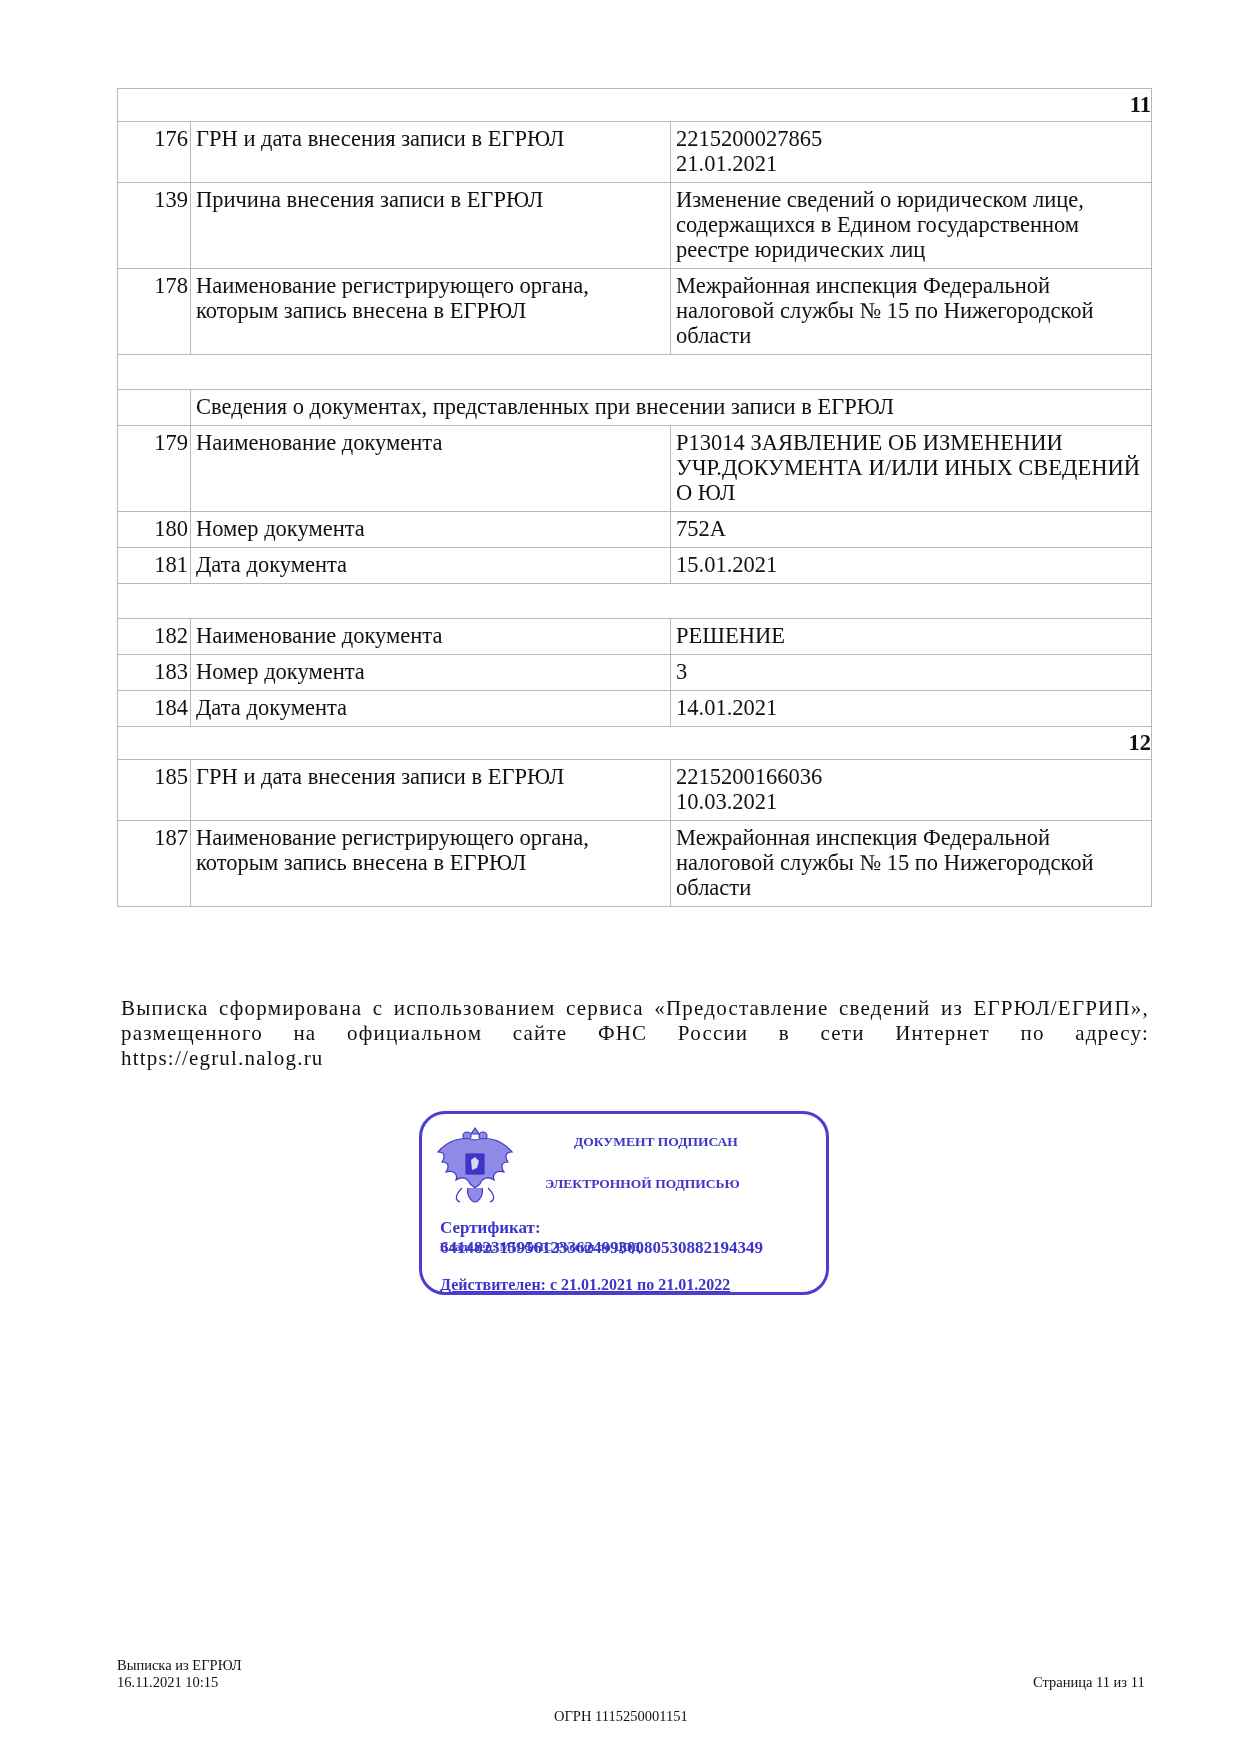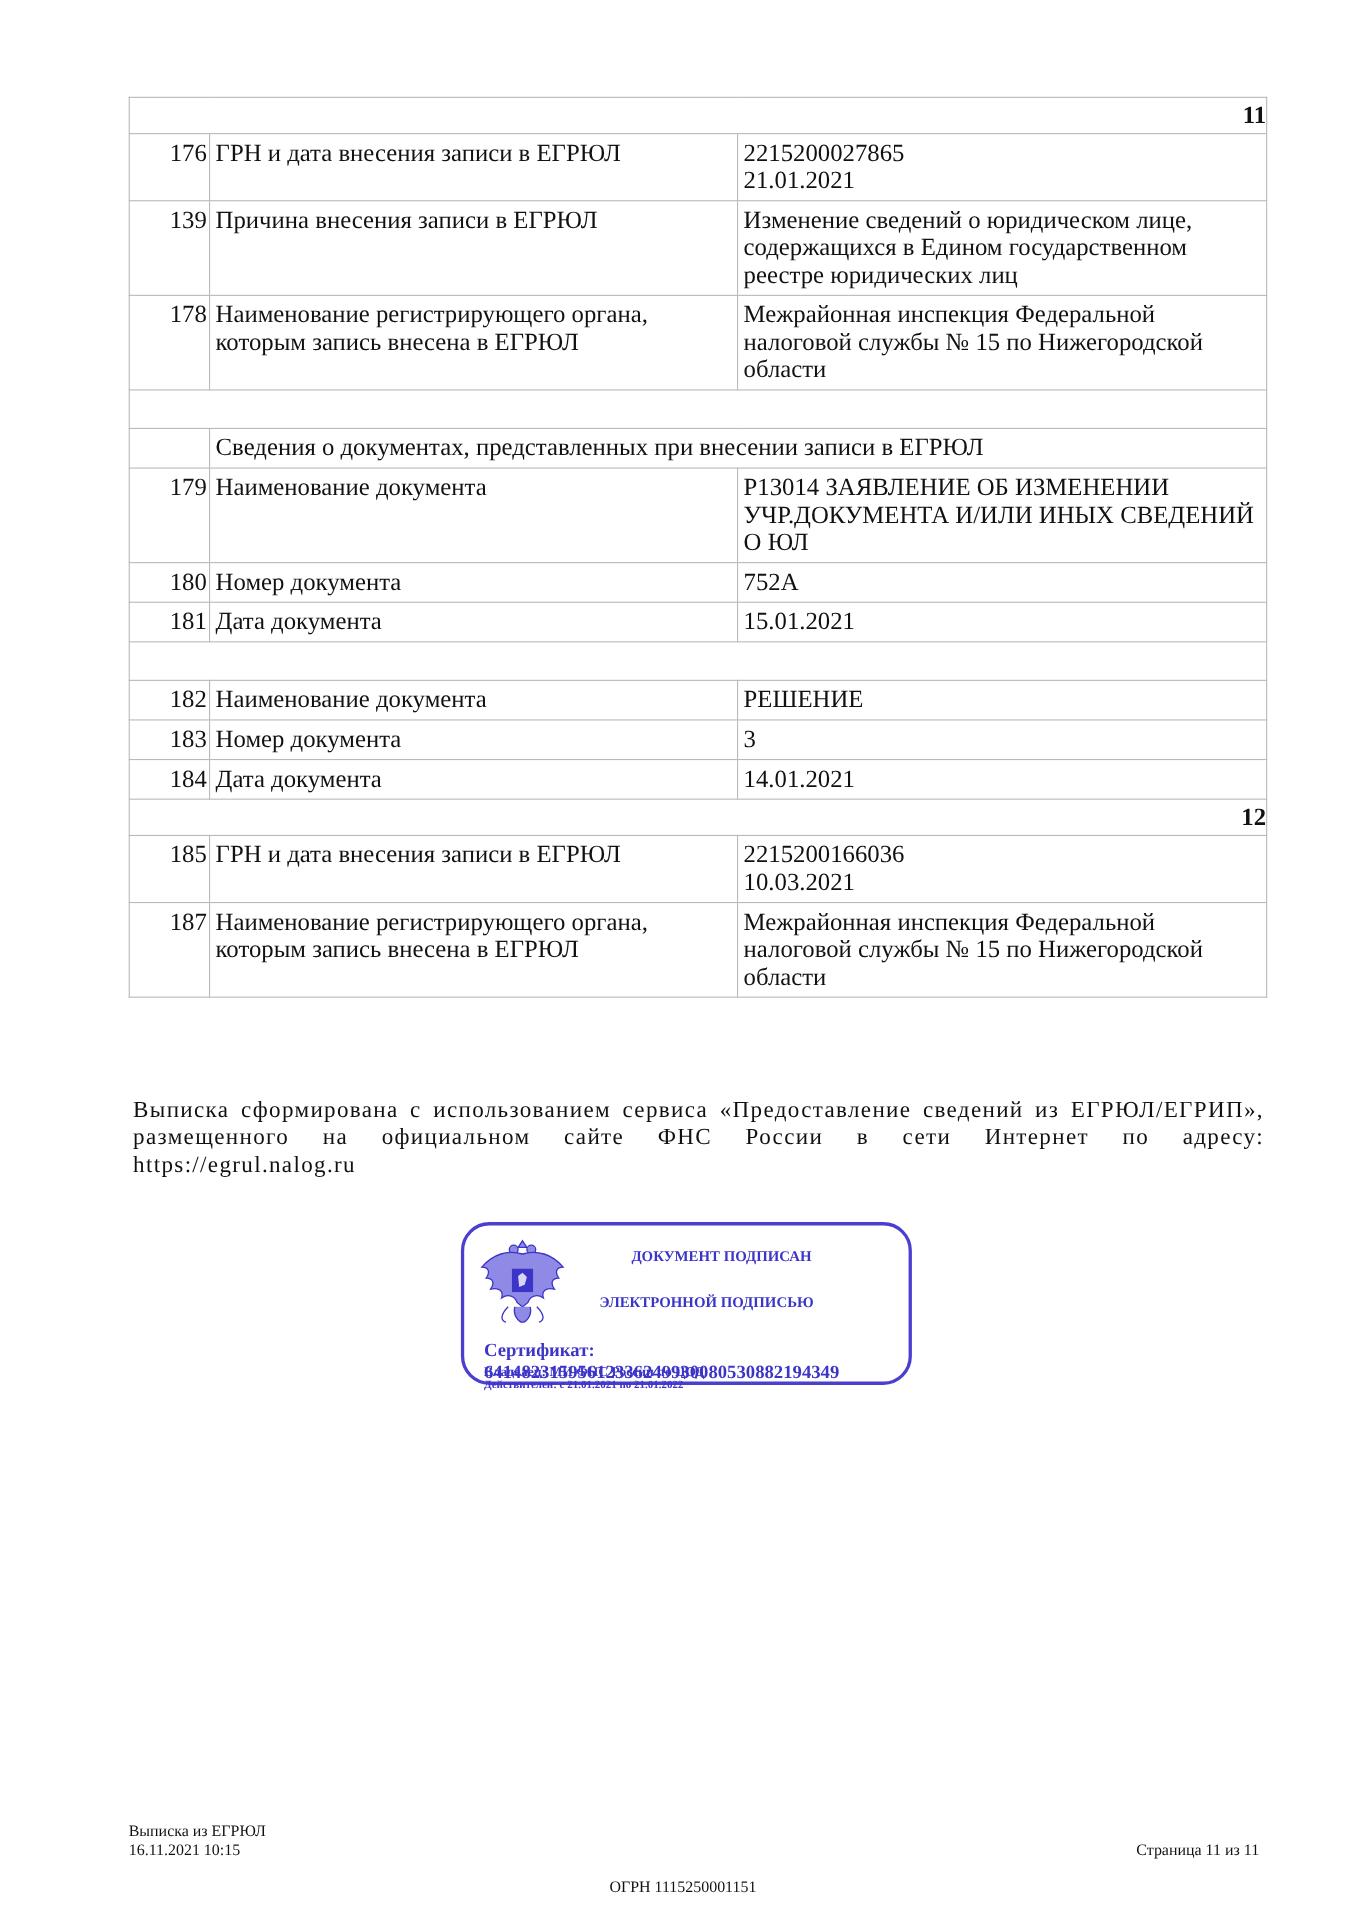--- a/index.html
+++ b/index.html
@@ -7,29 +7,29 @@
          font-family:"Liberation Serif","DejaVu Serif",serif; color:#111; }
   .tbl { position:absolute; left:117px; top:88px; width:1034px;
          border-collapse:collapse; table-layout:fixed; font-size:22.5px; line-height:25px; }
   .tbl td { border:1.3px solid #b9b9b9; vertical-align:top; padding:4px 5px 6px 5px; }
   .tbl col.c1 { width:73px; } .tbl col.c2 { width:480px; } .tbl col.c3 { width:481px; }
   .num { text-align:right; padding-left:2px !important; padding-right:2px !important; }
   .sec td { text-align:right; font-weight:bold; padding:3px 0 4px 0; }
   .blank td { height:24px; }
   .note { position:absolute; left:121px; top:996px; width:1028px; font-size:21px; line-height:25px;
           text-align:justify; letter-spacing:1.2px; word-spacing:3px; }
-  .stamp { position:absolute; left:419px; top:1111px; width:410px; height:148px;
+  .stamp { position:absolute; left:419px; top:1111px; width:410px; height:184px;
            border:3.5px solid #4a3fd0; border-radius:26px; box-sizing:border-box; color:#3d35c8;
            font-family:"Liberation Serif","DejaVu Serif",serif; font-weight:bold; }
   .emblem { position:absolute; left:10px; top:8px; width:86px; height:86px; }
   .st1 { position:absolute; left:152px; top:20px; font-size:13.5px; }
   .st2 { position:absolute; left:123px; top:62px; font-size:13.5px; }
   .st3 { position:absolute; left:18px; top:104px; font-size:17px; }
   .st4 { position:absolute; left:18px; top:126px; font-size:12.3px;text-align:right; }
-  .st5 { position:absolute; left:18px; top:140px; font-size:10px; }
+  .st5 { position:absolute; left:18px; top:162px; font-size:16px;text-decoration:underline; }
   .foot { position:absolute; top:1657px; font-size:14.5px; line-height:17px; }
 </style>
 </head>
 <body>
 
 <table class="tbl">
   <colgroup>
       <col class="c1">
       <col class="c2">
       <col class="c3">

